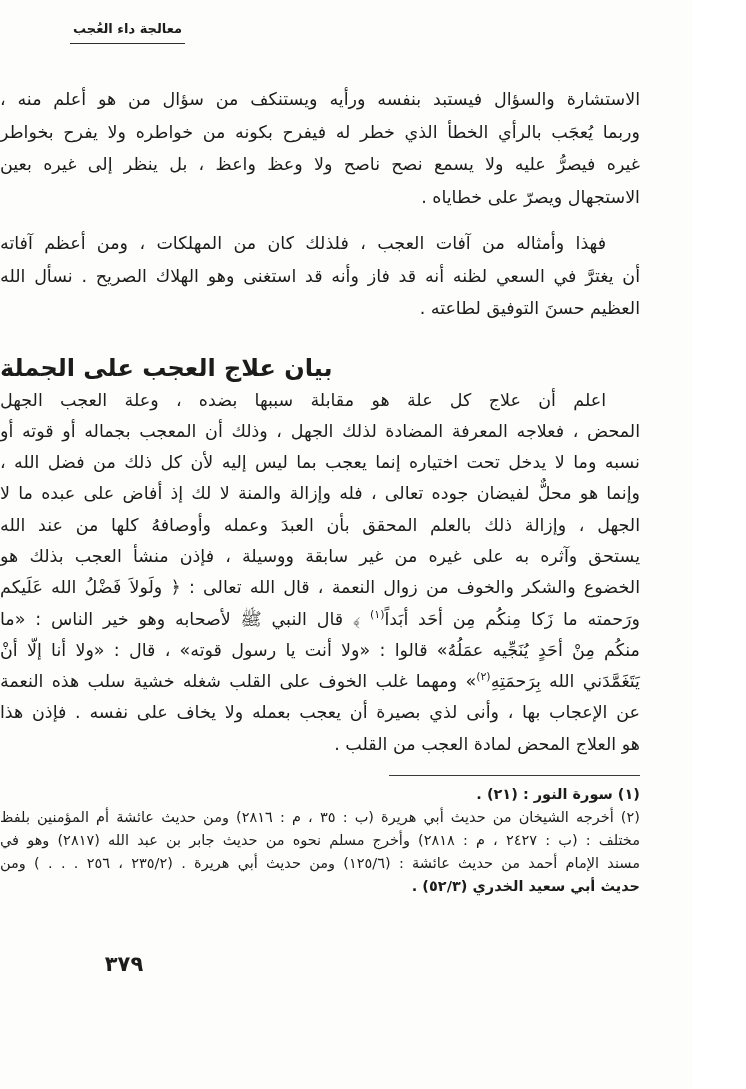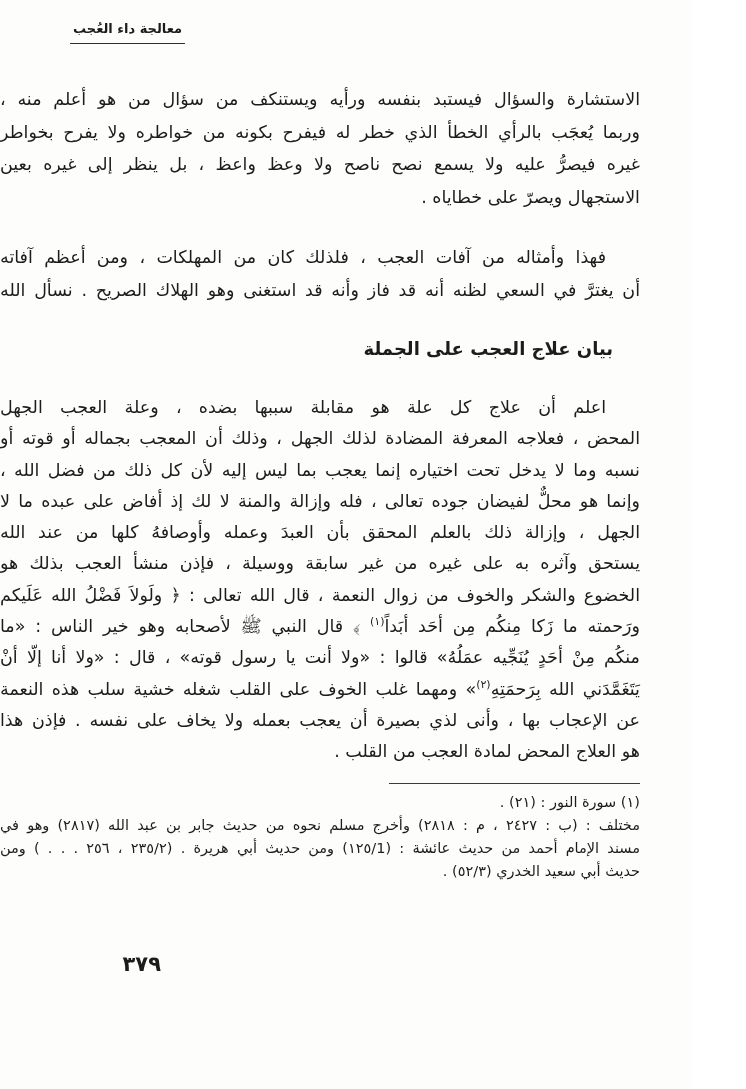--- a/index.html
+++ b/index.html
@@ -24,52 +24,53 @@
     direction:rtl;
   }
   .para .bline {
     font-size:17.5px;
     line-height:32.5px;
     text-align:justify;
     text-align-last:justify;
   }
   .bline.lastline { text-align-last:right; }
   .bline.indent { padding-right:34px; }
-  .para2 { margin-top:28px; }
+  .para2 { margin-top:14px; }
   .heading {
     margin-top:26px;
-    font-size:18px; font-weight:bold;
+    font-size:24px; font-weight:bold;
     line-height:34px;
-    text-align:right;
+    text-align:left;
     padding-left:0; padding-right:27px;
   }
-  .para3 { margin-top:26px; }
+  .para3 { }
   .para3 .bline { line-height:31.3px; }
   .fnrule {
     margin-top:15px;
     width:251px; height:0;
     border-top:1.3px solid #3a3a3a;
   }
   .footnotes { margin-top:7px; }
   .footnotes .bline {
     font-size:14.5px;
     line-height:23px;
     text-align:justify;
     text-align-last:justify;
   }
-  .footnotes .bline.lastline { text-align-last:right; }
+  .footnotes .bline.lastline { text-align-last:right;font-weight:bold; }
   sup.fnref {
     font-size:11px;
     line-height:0;
     vertical-align:super;
   }
   .pagenum {
-    position:absolute; top:952px; left:105px;
+    position:absolute; top:952px; left:96px;
     width:56px;
     font-size:21px; font-weight:bold;
+    text-align:center;
     direction:rtl;
   }
 </style>
 </head>
 <body>
 
 <div class="page">
 
   <div class="runhead">معالجة داء العُجب</div>
 
@@ -78,20 +79,21 @@
     <div class="para para1">
         <div class="bline">الاستشارة والسؤال فيستبد بنفسه ورأيه ويستنكف من سؤال من هو أعلم منه ،</div>
         <div class="bline">وربما يُعجَب بالرأي الخطأ الذي خطر له فيفرح بكونه من خواطره ولا يفرح بخواطر</div>
         <div class="bline">غيره فيصرُّ عليه ولا يسمع نصح ناصح ولا وعظ واعظ ، بل ينظر إلى غيره بعين</div>
         <div class="bline lastline">الاستجهال ويصرّ على خطاياه .</div>
       </div>
 
     <div class="para para2">
         <div class="bline indent">فهذا وأمثاله من آفات العجب ، فلذلك كان من المهلكات ، ومن أعظم آفاته</div>
         <div class="bline">أن يغترَّ في السعي لظنه أنه قد فاز وأنه قد استغنى وهو الهلاك الصريح . نسأل الله</div>
+        <div class="bline lastline">العظيم حسنَ التوفيق لطاعته .</div>
       </div>
 
     <div class="heading">بيان علاج العجب على الجملة</div>
 
     <div class="para para3">
         <div class="bline indent">اعلم أن علاج كل علة هو مقابلة سببها بضده ، وعلة العجب الجهل</div>
         <div class="bline">المحض ، فعلاجه المعرفة المضادة لذلك الجهل ، وذلك أن المعجب بجماله أو قوته أو</div>
         <div class="bline">نسبه وما لا يدخل تحت اختياره إنما يعجب بما ليس إليه لأن كل ذلك من فضل الله ،</div>
         <div class="bline">وإنما هو محلٌّ لفيضان جوده تعالى ، فله وإزالة والمنة لا لك إذ أفاض على عبده ما لا</div>
         <div class="bline">الجهل ، وإزالة ذلك بالعلم المحقق بأن العبدَ وعمله وأوصافهُ كلها من عند الله</div>
@@ -104,22 +106,23 @@
         <div class="bline lastline">هو العلاج المحض لمادة العجب من القلب .</div>
       </div>
 
     <div class="fnrule"></div>
 
     <div class="footnotes">
       <div class="fnote">
           <div class="bline lastline">(١) سورة النور : (٢١) .</div>
         </div>
       <div class="fnote">
+          <div class="bline">(٢) أخرجه الشيخان من حديث أبي هريرة (ب : ٣٥ ، م : ٢٨١٦) ومن حديث عائشة أم المؤمنين بلفظ</div>
           <div class="bline">مختلف : (ب : ٢٤٢٧ ، م : ٢٨١٨) وأخرج مسلم نحوه من حديث جابر بن عبد الله (٢٨١٧) وهو في</div>
-          <div class="bline">مسند الإمام أحمد من حديث عائشة : (١٢٥/1) ومن حديث أبي هريرة . (٢٣٥/٢ ، ٢٥٦ . . . ) ومن</div>
+          <div class="bline">مسند الإمام أحمد من حديث عائشة : (١٢٥/٦) ومن حديث أبي هريرة . (٢٣٥/٢ ، ٢٥٦ . . . ) ومن</div>
           <div class="bline lastline">حديث أبي سعيد الخدري (٥٢/٣) .</div>
         </div>
     </div>
 
   </div>
 
   <div class="pagenum">٣٧٩</div>
 
 </div>
 

